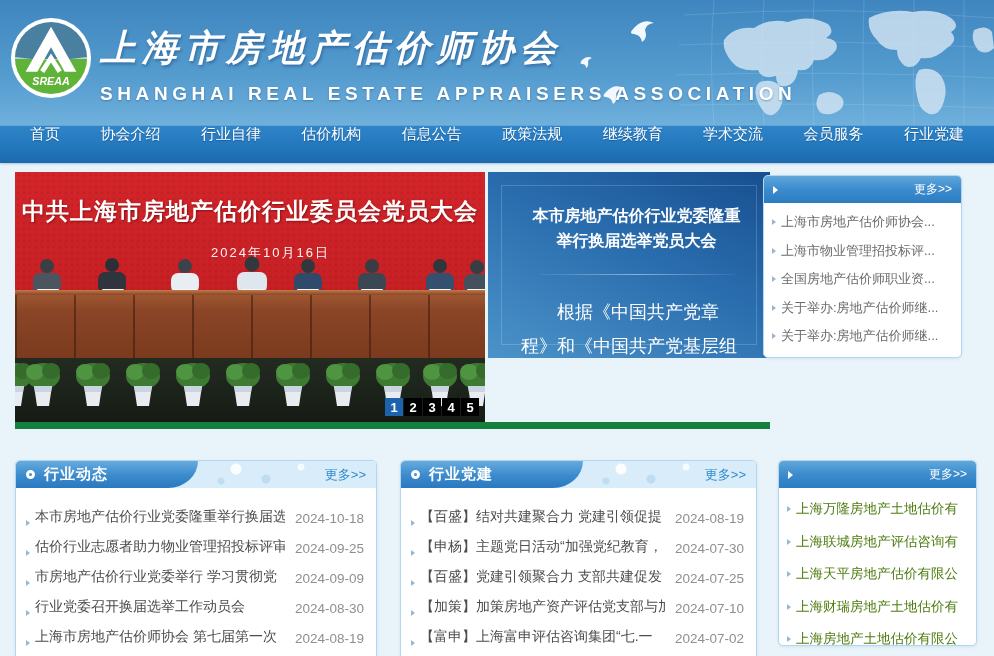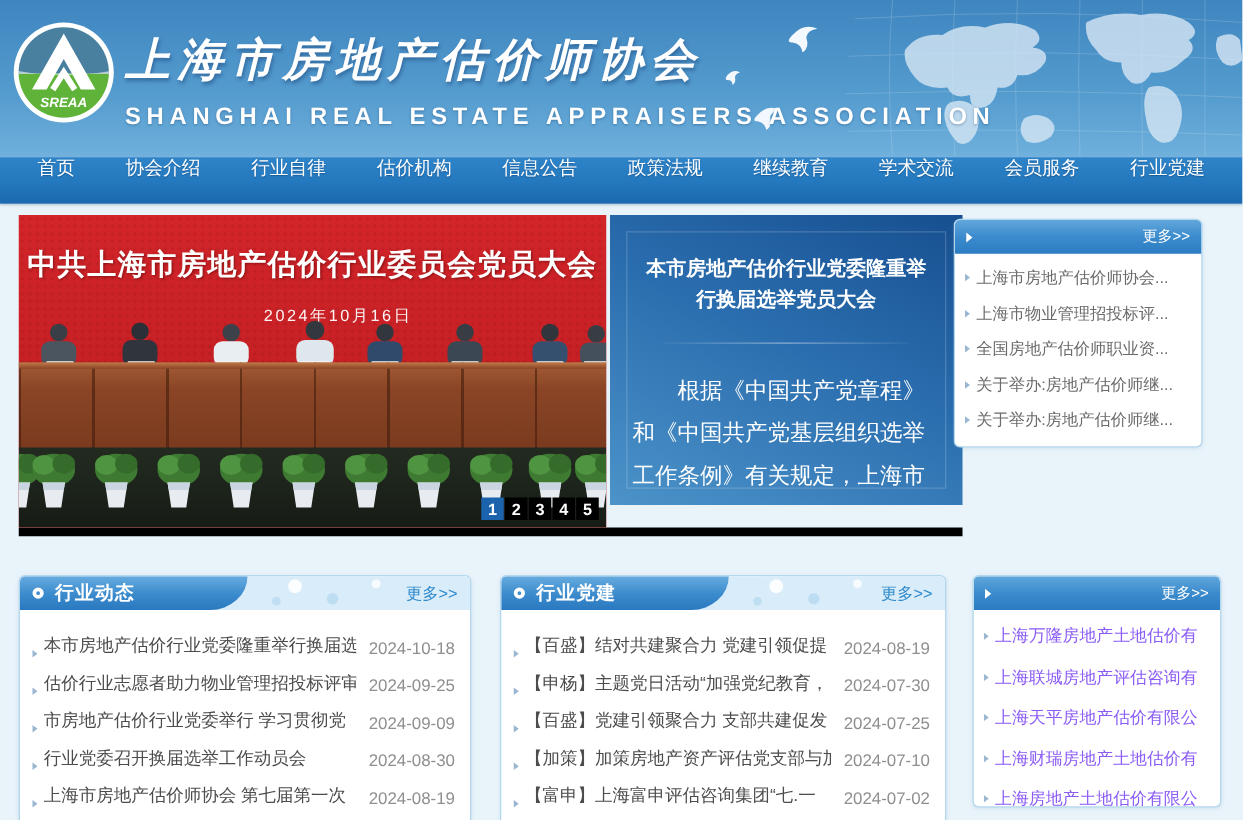--- a/index.html
+++ b/index.html
@@ -14,62 +14,62 @@
   .title-cn { font-family:"DejaVu Serif","Liberation Serif",serif; font-weight:bold; font-style:italic; font-size:36px; letter-spacing:6px; text-shadow:1px 2px 3px rgba(20,60,110,.45); white-space:nowrap; }
   .title-en { margin-top:10px; font-size:19px; font-weight:bold; letter-spacing:4.6px; white-space:nowrap; text-shadow:0 1px 2px rgba(20,60,110,.4); }
 
   
   .nav { height:38px; background:linear-gradient(180deg,#2f85c9 0%,#2478bd 55%,#1b69ae 100%); box-shadow:inset 0 1px 0 rgba(255,255,255,.25), 0 1px 2px rgba(0,50,100,.25); display:flex; align-items:flex-start; justify-content:space-between; padding:0 30px; }
   .nav a { color:#fff; font-size:15px; text-decoration:none; white-space:nowrap; text-shadow:0 1px 1px rgba(0,40,90,.4); cursor:pointer; }
 
   
   .content { position:absolute; left:0; top:172px; width:994px; }
   .row1 { position:absolute; left:15px; top:0; display:flex; }
-  .carousel-wrap { display:flex; border-bottom:7px solid #000000; }
+  .carousel-wrap { display:flex; border-bottom:7px solid #15803d; }
 
   
   .photo { position:relative; width:470px; height:250px; overflow:hidden; background:linear-gradient(180deg,#d2252a 0%,#c41f24 55%,#b81d22 100%); }
   .photo .dots { position:absolute; inset:0; background-image:radial-gradient(rgba(90,5,5,.5) 1px, transparent 1.7px); background-size:6px 6px; opacity:.22; }
   .ph-title { position:relative; margin-top:24px; text-align:center; color:#fff; font-size:23px; font-weight:bold; letter-spacing:1px; text-shadow:1px 1px 2px rgba(80,0,0,.5); }
   .ph-date { position:relative; margin-top:17px; text-align:center; color:#ffffff; font-size:13px; letter-spacing:2px; opacity:.95;padding-left:41px; }
   .ph-people { position:absolute; left:0; top:82px; width:470px; height:42px; }
   .ph-desk { position:absolute; left:0; top:118px; width:470px; height:70px;
     background:linear-gradient(180deg,#a35c35 0%,#8a4526 30%,#7a3a1e 100%);
     background-blend-mode:normal; }
   .ph-desk:before { content:""; position:absolute; inset:0; background:repeating-linear-gradient(90deg, rgba(60,25,10,.55) 0 2px, transparent 2px 59px); }
   .ph-desk:after { content:""; position:absolute; left:0; top:0; width:100%; height:5px; background:linear-gradient(180deg,#c07a4a,#8a4526); }
   .ph-plants { position:absolute; left:0; top:186px; width:470px; height:64px; background:linear-gradient(180deg,#232b21 0%,#161c15 100%); }
   .pager { position:absolute; right:6px; bottom:6px; display:flex; }
   .pager span { width:18px; height:18px; display:flex; align-items:center; justify-content:center; color:#fff; font-size:13px; font-weight:bold; background:#000; margin-left:1px; cursor:pointer; }
   .pager span.active { background:#1c63ae; }
 
   
-  .feature { position:relative; width:282px; height:232px; margin-left:3px; color:#fff;
-    background:linear-gradient(205deg,#174f90 0%,#2a6dae 45%,#4c93c9 100%); overflow:hidden; }
+  .feature { position:relative; width:282px; height:186px; margin-left:3px; color:#fff;
+    background:linear-gradient(205deg,#174f90 0%,#2a6dae 45%,#4c93c9 100%); overflow:hidden;padding-left:15px; }
   .feature:before { content:""; position:absolute; left:13px; top:13px; right:13px; bottom:13px; border:1px solid rgba(255,255,255,.18); pointer-events:none; }
   .ft-title { margin:32px 24px 0; text-align:center; font-size:16px; font-weight:bold; line-height:1.55; }
   .ft-divider { width:196px; height:1px; margin:20px auto 0; background:linear-gradient(90deg,rgba(255,255,255,.05),rgba(255,255,255,.45),rgba(255,255,255,.05)); }
   .ft-body { margin:20px 18px 0; font-size:18px; line-height:1.9; text-indent:2em; }
   .ft-read { cursor:pointer; }
 
   
   .card { background:#fff; border:1px solid #b2d7ee; border-radius:5px; box-shadow:0 1px 3px rgba(90,140,180,.15); }
 
   
   .side-card { width:199px; }
   .blue-hd { height:27px; border-radius:4px 4px 0 0; background:linear-gradient(180deg,#61a7db 0%,#3b8bcd 50%,#2b7cc2 100%); display:flex; align-items:center; padding:0 9px; color:#fff; }
   .blue-hd .tri { width:0; height:0; border-left:5px solid #fff; border-top:4px solid transparent; border-bottom:4px solid transparent; margin-right:6px; }
   .blue-hd b { font-size:14px; flex:1;margin-top:42px; }
   .blue-hd .more { color:#fff; font-size:12px; text-decoration:none; cursor:pointer; }
   .side-list { list-style:none; padding:5px 8px 6px; }
   .side-list li { display:flex; align-items:center; height:28.5px; font-size:13px; color:#6b6b6b; white-space:nowrap; overflow:hidden; cursor:pointer; }
   .bullet { flex:0 0 auto; width:0; height:0; border-left:4px solid #9ab6d0; border-top:3px solid transparent; border-bottom:3px solid transparent; margin-right:5px; }
   #announce { position:absolute; left:763px; top:3px; }
   #recruit  { height:186px; overflow:hidden; }
-  .recruit-list li { height:32.5px; font-size:13.5px; color:#8b5cf6; }
+  .recruit-list li { height:32.5px; font-size:13.5px; color:#4d7c0f; }
 
   
   .row2 { position:absolute; left:15px; top:288px; display:flex; }
   .news-card { width:362px; height:200px; margin-right:23px; }
   .news-card.mid { width:357px; margin-right:21px; }
   .news-hd { position:relative; height:27px; background:#d9ecf9; border-radius:4px 4px 0 0; overflow:hidden; }
   .news-hd .bubbles { position:absolute; inset:0;
     background-image:radial-gradient(circle at 220px 8px, rgba(255,255,255,.9) 0 5px, rgba(190,220,240,.0) 6px),
                      radial-gradient(circle at 250px 18px, rgba(186,219,241,.9) 0 4px, transparent 5px),
                      radial-gradient(circle at 285px 6px, rgba(255,255,255,.8) 0 3px, transparent 4px),

